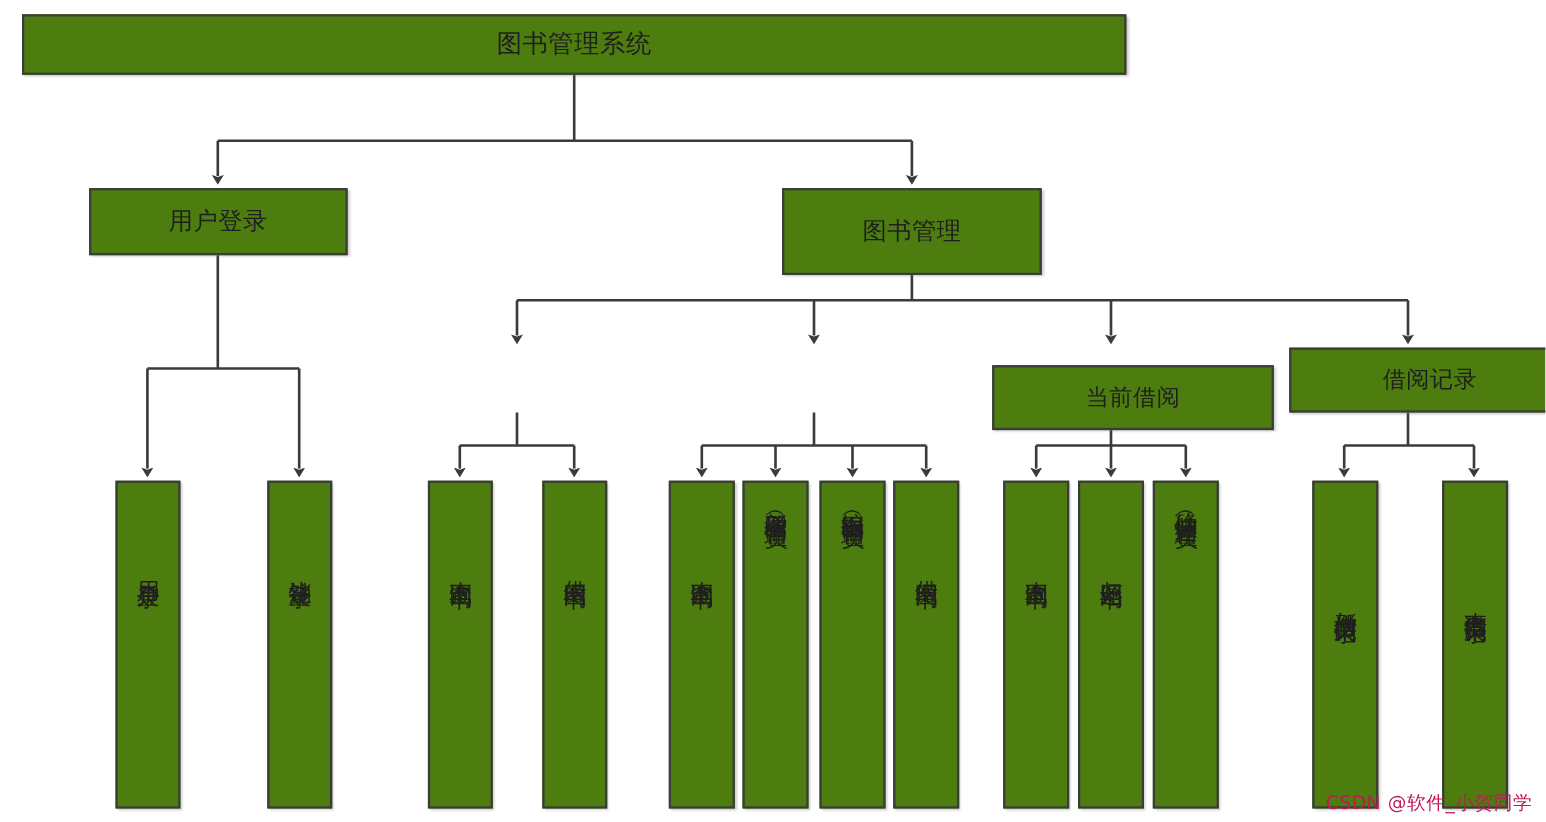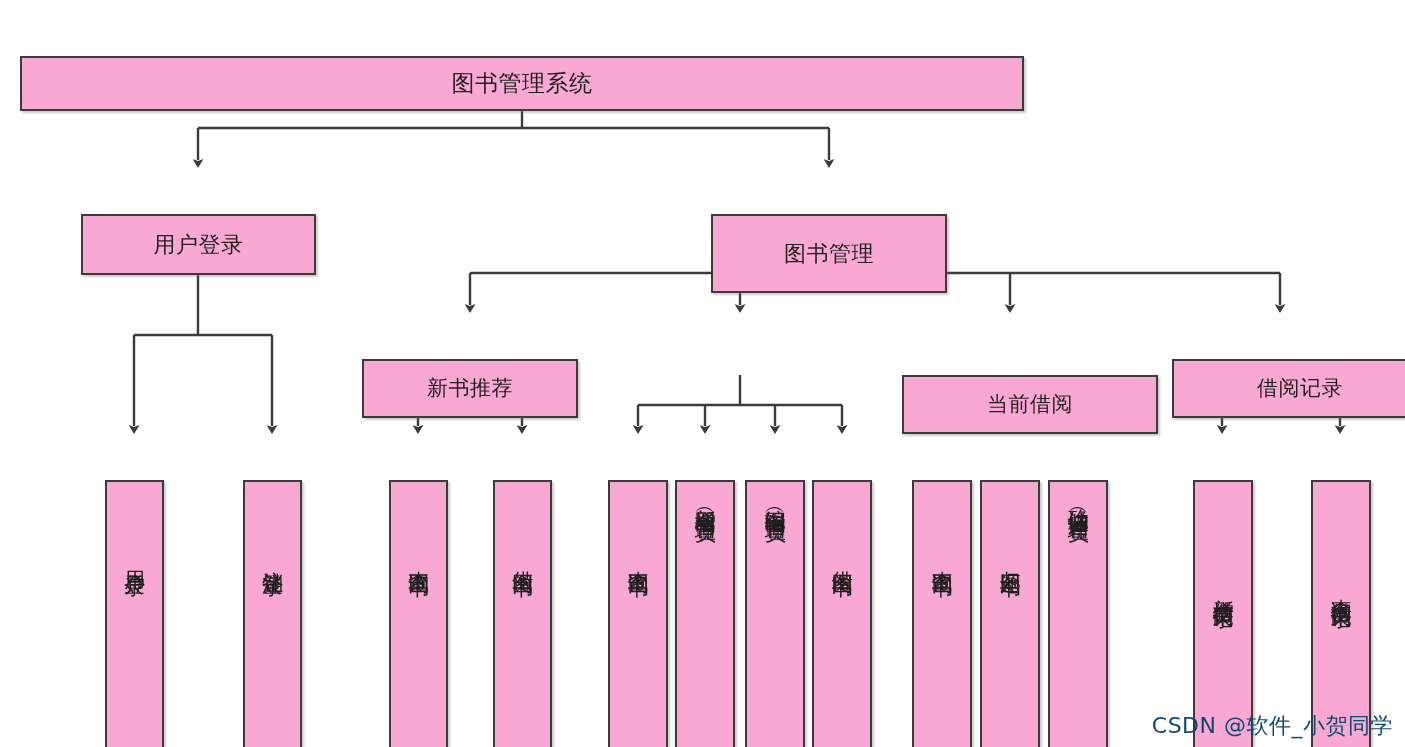--- a/index.html
+++ b/index.html
@@ -23,28 +23,27 @@
     position: absolute;
     left: 0;
     top: 0;
     width: 1405px;
     height: 747px;
     pointer-events: none;
   }
   .node {
     position: absolute;
     box-sizing: border-box;
-    background: #f9a8d4;
+    background: #4d7c0f;
     border: 2px solid #3b3b3b;
     box-shadow: 2px 2px 2px rgba(120,120,120,0.38);
     display: flex;
     align-items: center;
     justify-content: center;
     z-index: 2;
-    margin-top: 43px;
   }
   .node-label {
     display: block;
     text-align: center;
     color: #1f1f1f;
     line-height: 1.18;
     letter-spacing: 0.5px;
     white-space: nowrap;
   }
   .node-root .node-label { font-size: 23px; }
@@ -69,22 +68,22 @@
   .node-leaf.leaf-tall .node-label {
     margin-top: 6px;
   }
   .node-leaf.leaf-short .node-label {
     margin-top: 96px;
   }
   #watermark {
     position: absolute;
     right: 12px;
     bottom: 6px;
-    font-size: 22px;
-    color: #0c4a6e;
+    font-size: 17px;
+    color: #be185d;
     letter-spacing: 0.5px;
     z-index: 5;
     white-space: nowrap;
   }
 </style>
 </head>
 <body>
 
 <div id="diagram-canvas">
 
@@ -143,23 +142,20 @@
     <span class="node-label">图书管理系统</span>
   </div>
 
   <div class="node node-l1" style="left:81px; top:171px; width:235px; height:61px;">
     <span class="node-label">用户登录</span>
   </div>
   <div class="node node-l1" style="left:711px; top:171px; width:236px; height:79px;">
     <span class="node-label">图书管理</span>
   </div>
 
-  <div class="node node-l2" style="left:362px; top:316px; width:216px; height:59px;">
-    <span class="node-label">新书推荐</span>
-  </div>
   <div class="node node-l2" style="left:902px; top:332px; width:256px; height:59px;">
     <span class="node-label">当前借阅</span>
   </div>
   <div class="node node-l2" style="left:1172px; top:316px; width:256px; height:59px;">
     <span class="node-label">借阅记录</span>
   </div>
 
   <div class="node node-leaf leaf-mid" style="left:105px; top:437px; width:59px; height:298px;">
     <span class="node-label">用户登录</span>
   </div>

